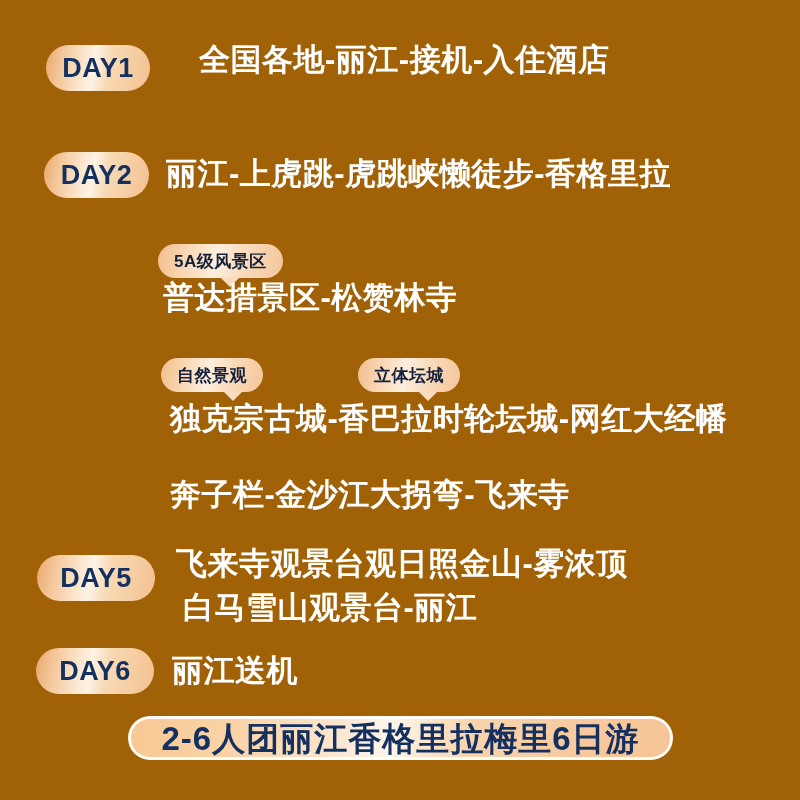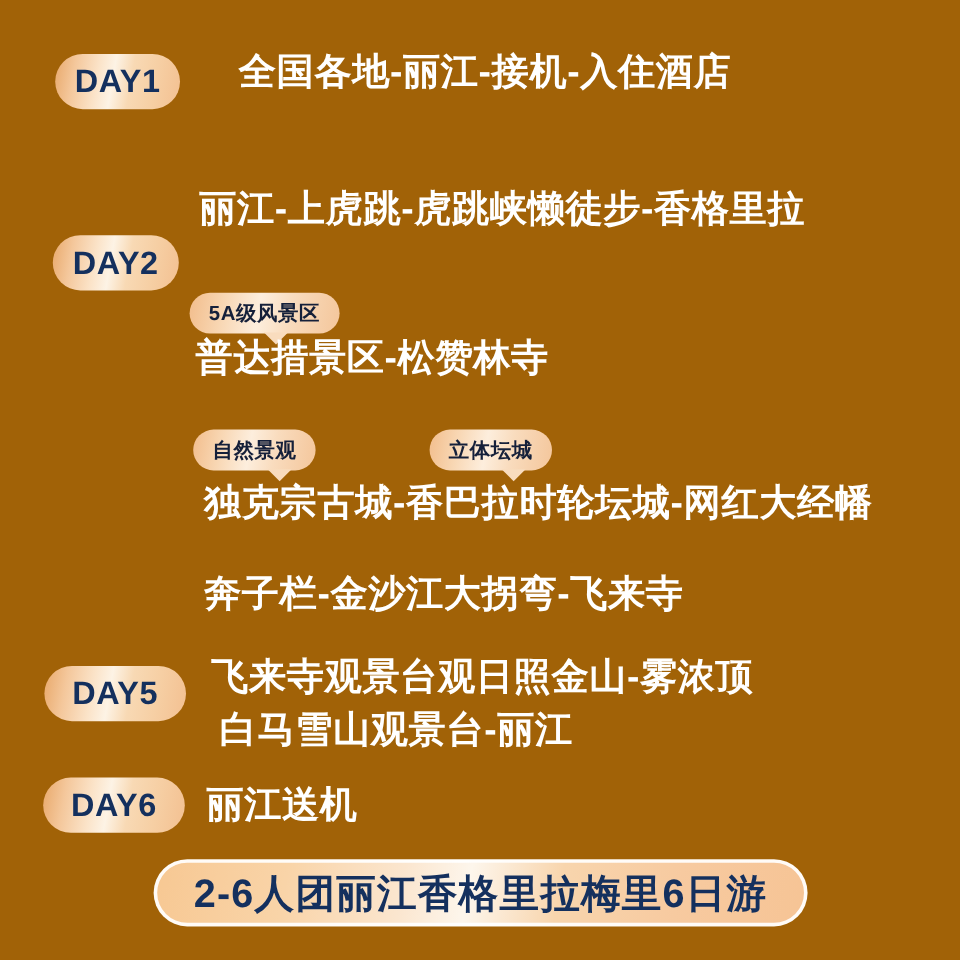--- a/index.html
+++ b/index.html
@@ -97,21 +97,21 @@
     border-right: 10px solid transparent;
     border-top: 10px solid #f9dcbe;
   }
 
   
   #bottom-banner {
     position: absolute;
     left: 128px;
     top: 716px;
     width: 545px;
-    height: 56px;
+    height: 44px;
     border-radius: 31px;
     display: flex;
     align-items: center;
     justify-content: center;
     background: linear-gradient(100deg,
         #f7c893 0%,
         #f9d4a8 20%,
         #fbe6cf 38%,
         #fdf6ec 48%,
         #f8d5ad 62%,
@@ -133,21 +133,21 @@
 </head>
 <body>
 
 <div id="poster">
 
   <div class="day-pill" style="left:46px; top:45px; width:104px;">
     <span class="day-label">DAY1</span>
   </div>
   <div class="day-text" style="left:168px; top:44px;margin-left:31px;">全国各地-丽江-接机-入住酒店</div>
 
-  <div class="day-pill" style="left:44px; top:152px; width:105px;margin-top:44px;">
+  <div class="day-pill" style="left:44px; top:152px; width:105px;">
     <span class="day-label">DAY2</span>
   </div>
   <div class="day-text" style="left:166px; top:158px;">丽江-上虎跳-虎跳峡懒徒步-香格里拉</div>
 
   <div class="tag" style="left:158px; top:244px;">
     <span>5A级风景区</span>
     <span class="tag-tail" style="left:62px;"></span>
   </div>
   <div class="day-text" style="left:163px; top:282px;">普达措景区-松赞林寺</div>
 

